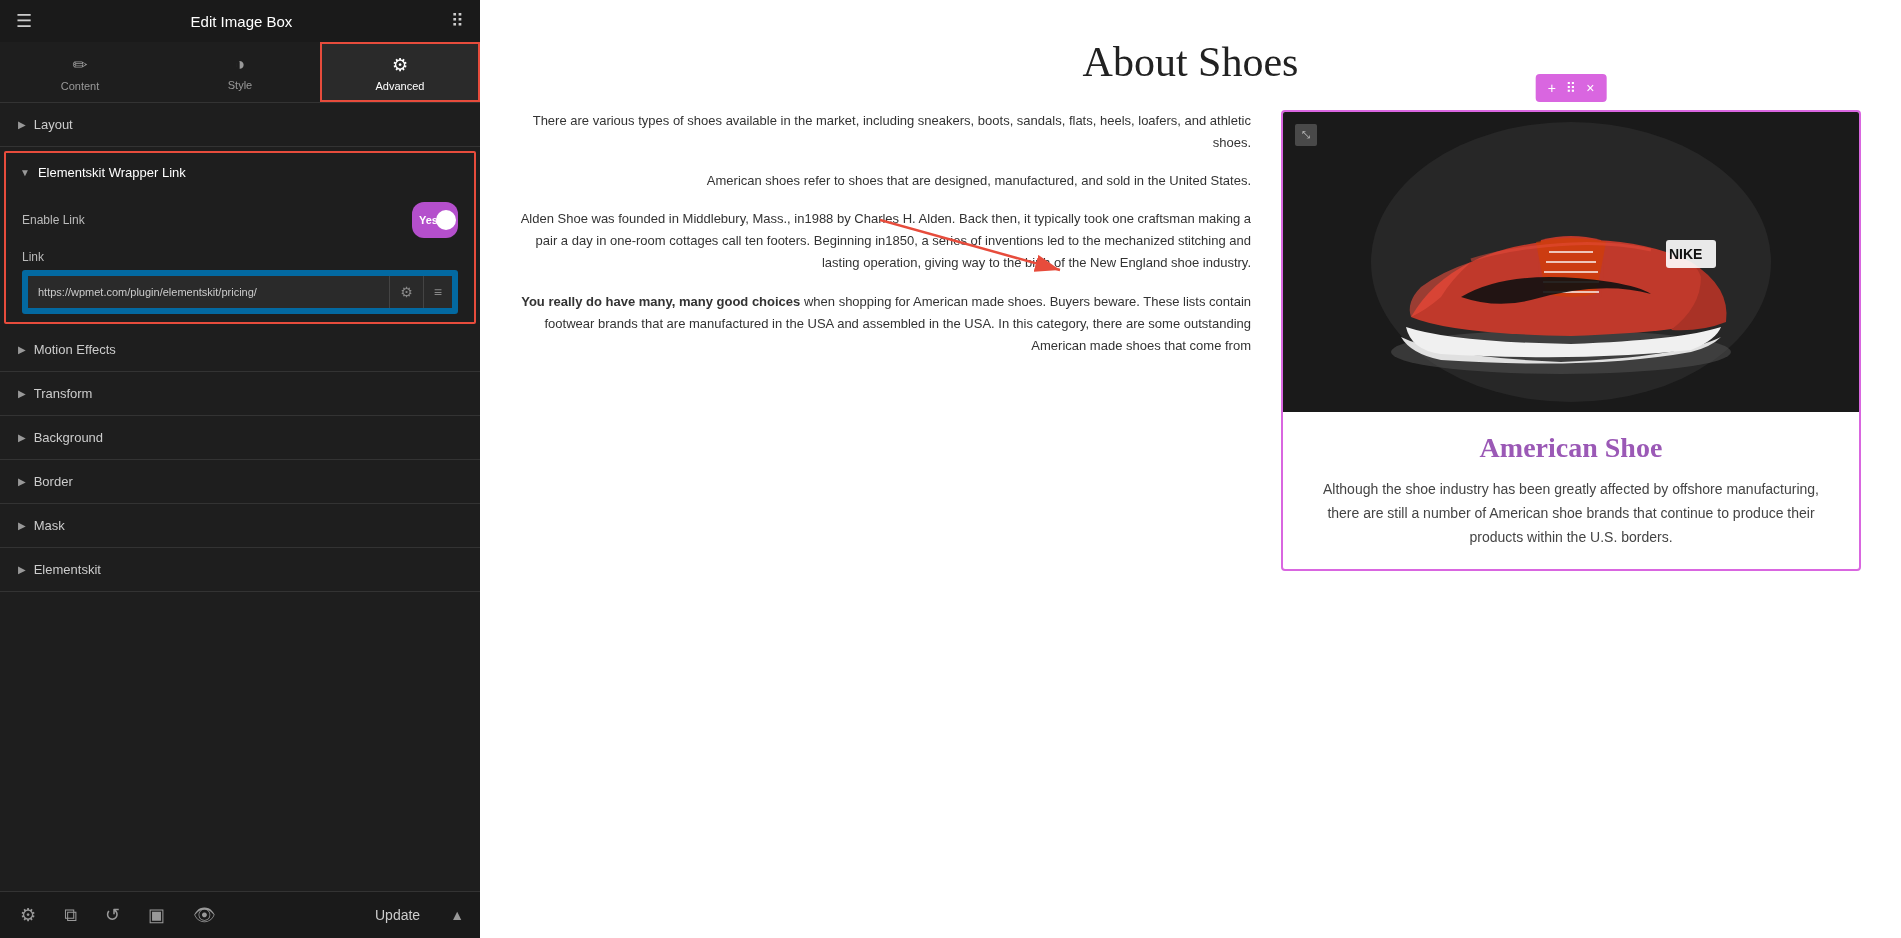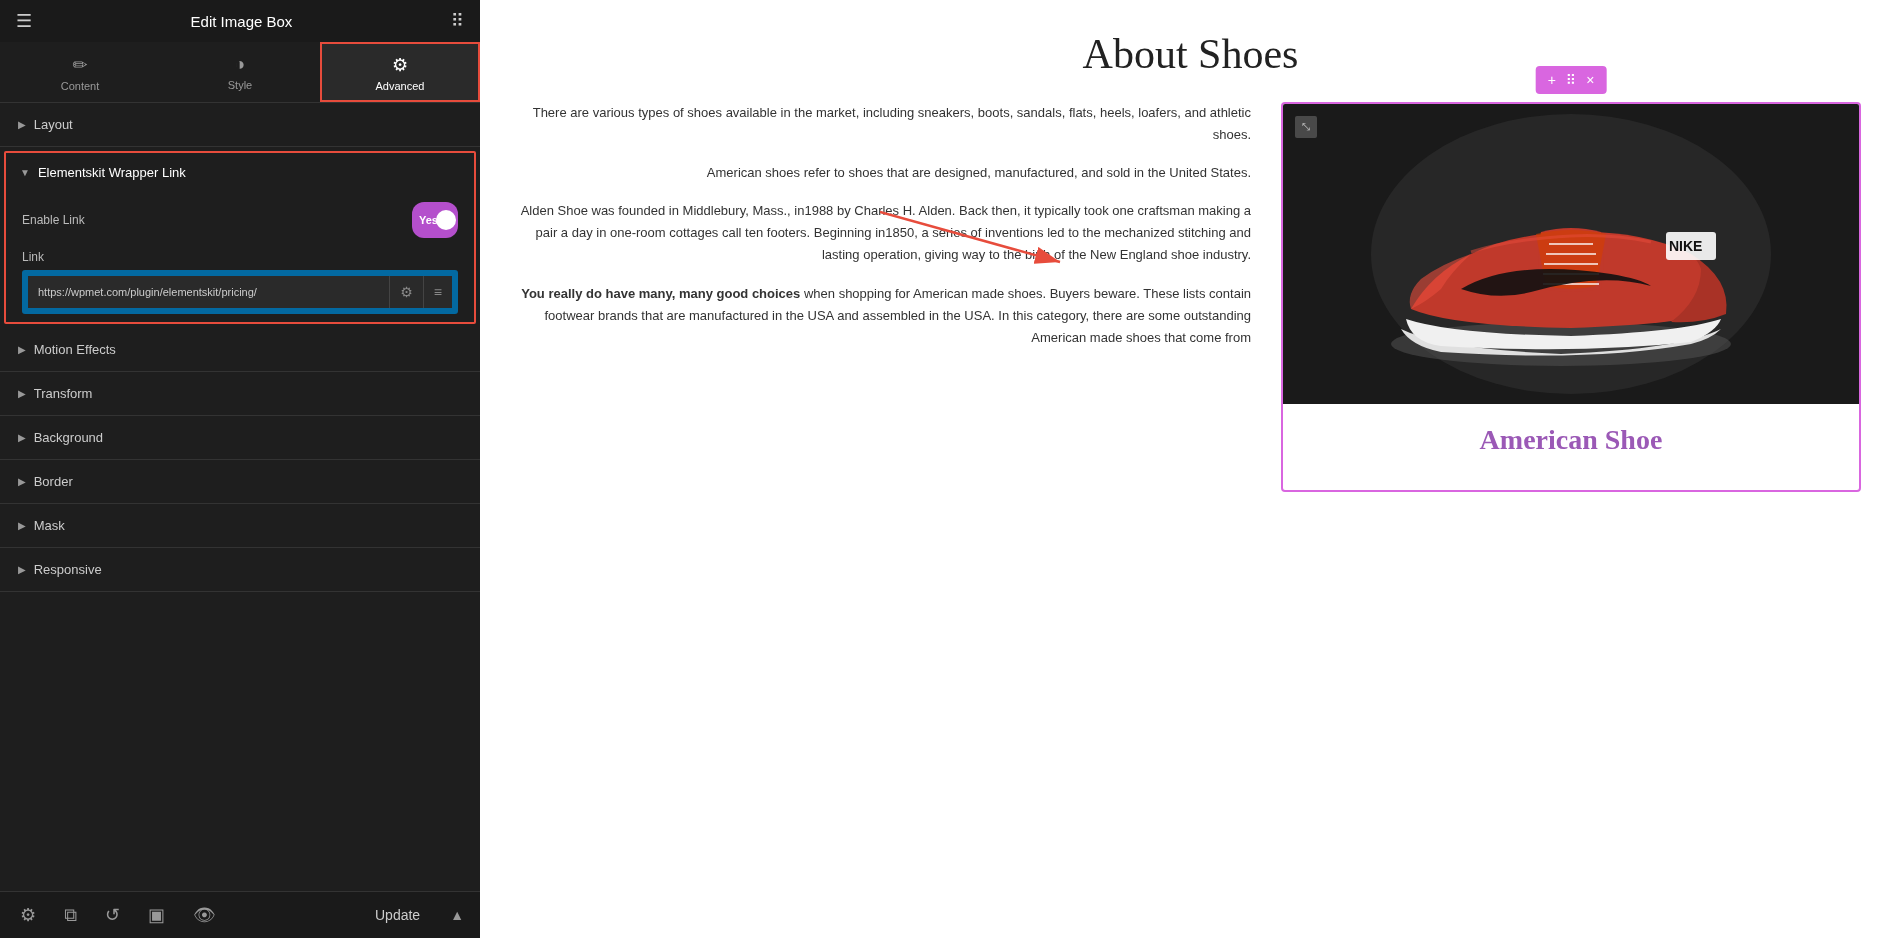--- a/index.html
+++ b/index.html
@@ -216,21 +216,21 @@
       color: #999;
       font-size: 14px;
       cursor: pointer;
     }
 
     
     .right-content {
       flex: 1;
       background: #fff;
       overflow-y: auto;
-      padding: 30px 40px;
+      padding: 38px 40px;
       position: relative;
     }
 
     .page-title {
       text-align: center;
       font-size: 42px;
       color: #222;
       font-weight: 400;
       margin-bottom: 24px;
       font-family: Georgia, serif;
@@ -435,21 +435,21 @@
     <div class="section-item">
       <div class="section-header">
         <span class="arrow">▶</span>
         <span>Mask</span>
       </div>
     </div>
 
     <div class="section-item">
       <div class="section-header">
         <span class="arrow">▶</span>
-        <span>Responsive</span>
+        <span>Elementskit</span>
       </div>
     </div>
 
   </div>
 
   <div class="bottom-bar">
     <span class="icon-btn">⚙</span>
     <span class="icon-btn">⧉</span>
     <span class="icon-btn">↺</span>
     <span class="icon-btn">▣</span>
@@ -536,18 +536,19 @@
             <path d="M100 195 Q95 180 110 165 Q130 150 160 140 Q140 158 130 175 Q115 188 100 195Z" fill="#e74c3c" opacity="0.6"></path>
 
             <rect x="355" y="118" width="50" height="28" fill="#fff" rx="3" opacity="0.9"></rect>
             <text x="358" y="137" font-size="14" font-weight="bold" fill="#111" font-family="Arial">NIKE</text>
 
             <path d="M160 138 Q200 125 260 122 Q300 120 340 128" stroke="#e74c3c" stroke-width="3" fill="none" opacity="0.5"></path>
           </svg>
         </div>
         <div class="shoe-card-body">
           <h2 class="shoe-title">American Shoe</h2>
+          <p class="shoe-desc">Although the shoe industry has been greatly affected by offshore manufacturing, there are still a number of American shoe brands that continue to produce their products within the U.S. borders.</p>
         </div>
       </div>
 
     </div>
   </div>
 </div>
 
 </body></html>

